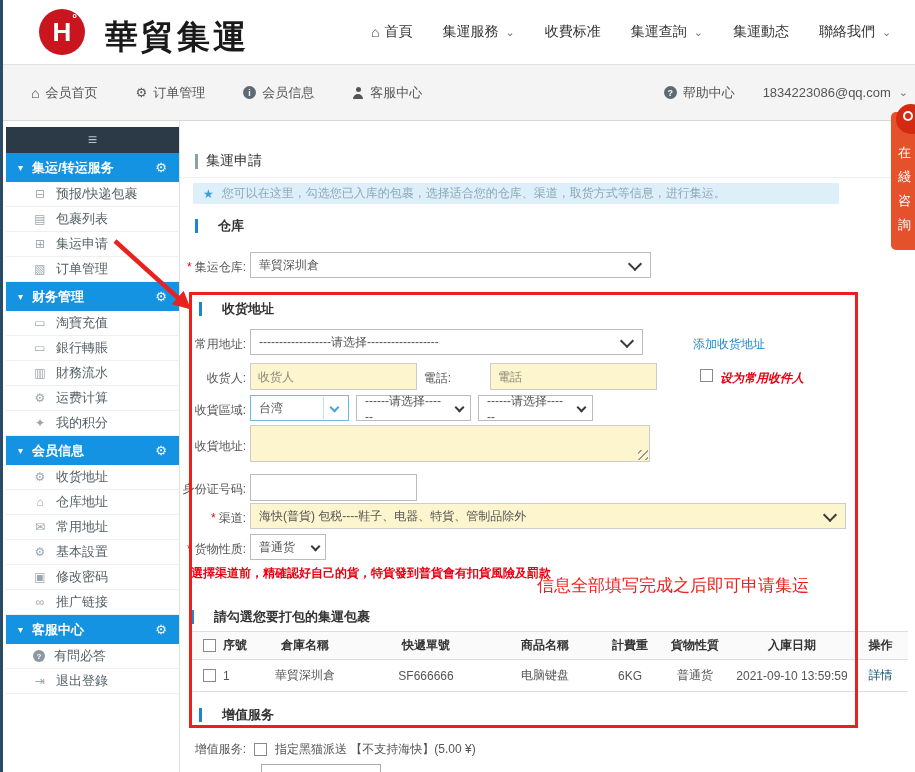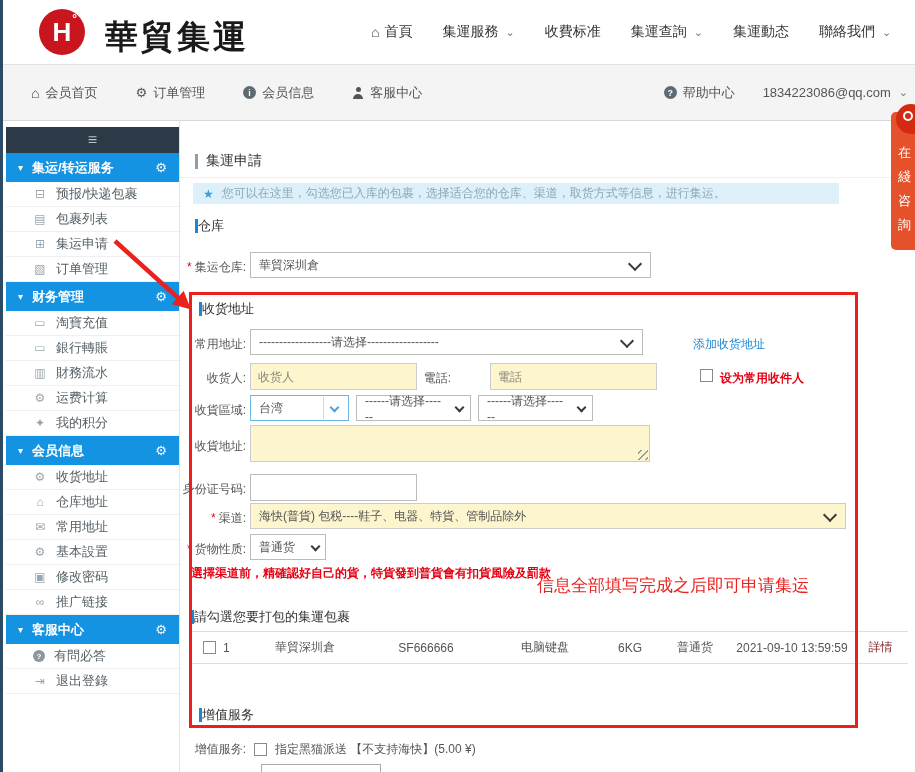--- a/index.html
+++ b/index.html
@@ -50,21 +50,21 @@
 
   
   .vline { position:absolute; left:176px; top:121px; width:1px; height:651px; background:#e3e3e3; }
   .page-title { position:absolute; left:192px; top:152px; display:flex; align-items:center; gap:8px;
                 font-size:14px; color:#333; }
   .tbar { width:3px; height:15px; background:#8aa0ad; }
   .title-line { position:absolute; left:177px; top:177px; width:738px; height:1px; background:#f0f0f0; }
   .info-tip { position:absolute; left:190px; top:183px; width:646px; height:21px; background:#ddeff8;
               display:flex; align-items:center; padding-left:10px; gap:8px; font-size:12px; color:#8aa8b8; }
   .star { color:#3aa0d8; font-size:12px; }
-  .shead { position:absolute; display:flex; align-items:center; gap:0; font-size:13px; font-weight:normal; color:#333;text-align:right; }
+  .shead { position:absolute; display:flex; align-items:center; gap:20px; font-size:13px; font-weight:bold; color:#333;text-align:right; }
   .sbar { width:3px; height:14px; background:#1b85d8; }
 
   
   .flabel { position:absolute; font-size:12px; color:#555; text-align:right; white-space:nowrap; }
   .req { color:#e60012; margin-right:3px; }
   .sel { position:absolute; height:26px; border:1px solid #bbb; background:#fff; display:flex; align-items:center;
          padding:0 26px 0 8px; font-size:12px; color:#555; cursor:pointer; }
   .sel.yellow { background:#fdf5ce; border-color:#ccc; }
   .chev { position:absolute; right:10px; top:6px; width:10px; height:10px; border-right:2px solid #3a3a3a;
           border-bottom:2px solid #3a3a3a; transform:rotate(45deg); }
@@ -86,21 +86,21 @@
   .warn { position:absolute; left:188px; top:565px; font-size:12px; font-weight:bold; color:#e60012; }
 
   
   .ptable { position:absolute; left:188px; top:631px; width:717px; border-top:1px solid #ddd; font-size:12px; }
   .trow { display:flex; align-items:center; border-bottom:1px solid #ddd; }
   .trow.head { height:28px; background:#fafafa; font-weight:bold; color:#333; }
   .trow.body { height:32px; color:#555; }
   .tc { text-align:center; }
   .tc0 { display:flex; align-items:center; gap:7px; padding-left:12px; }
   .c0{width:56px;} .c1{width:116px;} .c2{width:126px;} .c3{width:112px;} .c4{width:58px;} .c5{width:72px;} .c6{width:122px;} .c7{width:55px;}
-  .detail-link { color:#7f1d1d; cursor:pointer; }
+  .detail-link { color:#0c4a6e; cursor:pointer; }
 
   .va-row { position:absolute; left:163px; top:741px; display:flex; align-items:center; font-size:12px; color:#555; }
   .partial-box { position:absolute; left:258px; top:764px; width:120px; height:14px; background:#fff; border:1px solid #aaa; }
 
   
   .red-rect { position:absolute; left:186px; top:292px; width:669px; height:436px; border:3px solid #ec1f1f;
               z-index:50; pointer-events:none; }
   .annot { position:absolute; left:534px; top:574px; font-size:17px; color:#e8231f; z-index:51; }
   .arrow-svg { position:absolute; left:0; top:0; z-index:52; pointer-events:none; }
 
@@ -316,21 +316,21 @@
     <span>------------------请选择------------------</span>
     <span class="chev"></span>
   </div>
   <div class="link" style="left:690px; top:336px;">添加收货地址</div>
 
   <div class="flabel" style="left:173px; top:370px; width:70px;">收货人:</div>
   <input class="tinput" style="left: 247px; top: 363px; width: 167px;" placeholder="收货人">
   <div class="flabel" style="left:388px; top:370px; width:60px;">電話:</div>
   <input class="tinput" style="left: 487px; top: 363px; width: 167px;" placeholder="電話">
   <span class="cbx" style="left:697px; top:369px;"></span>
-  <div class="redbold" style="left:717px; top:370px;">设为常用收件人</div>
+  <div class="redbold" style="left:717px; top:370px;font-style:italic;">设为常用收件人</div>
 
   <div class="flabel" style="left:163px; top:402px; width:80px;">收貨區域:</div>
   <div class="sel blue" style="left:247px; top:395px; width:99px;">
     <span>台湾</span>
     <span class="chevsep"></span>
     <span class="chev"></span>
   </div>
   <div class="sel" style="left:353px; top:395px; width:115px;">
     <span>------请选择------</span>
     <span class="chev sm"></span>
@@ -364,20 +364,33 @@
   </div>
 
   <div class="warn">選擇渠道前，精確認好自己的貨，特貨發到普貨會有扣貨風險及罰款</div>
 
   <div class="shead" style="left:188px; top:608px;">
     <span class="sbar"></span>
     <span>請勾選您要打包的集運包裹</span>
   </div>
 
   <div class="ptable">
+    <div class="trow head">
+      <div class="c0 tc0">
+        <span class="cbx inline"></span>
+        <span>序號</span>
+      </div>
+      <div class="c1 tc">倉庫名稱</div>
+      <div class="c2 tc">快遞單號</div>
+      <div class="c3 tc">商品名稱</div>
+      <div class="c4 tc">計費重</div>
+      <div class="c5 tc">貨物性質</div>
+      <div class="c6 tc">入庫日期</div>
+      <div class="c7 tc">操作</div>
+    </div>
     <div class="trow body">
       <div class="c0 tc0">
         <span class="cbx inline"></span>
         <span>1</span>
       </div>
       <div class="c1 tc">華貿深圳倉</div>
       <div class="c2 tc">SF666666</div>
       <div class="c3 tc">电脑键盘</div>
       <div class="c4 tc">6KG</div>
       <div class="c5 tc">普通货</div>

